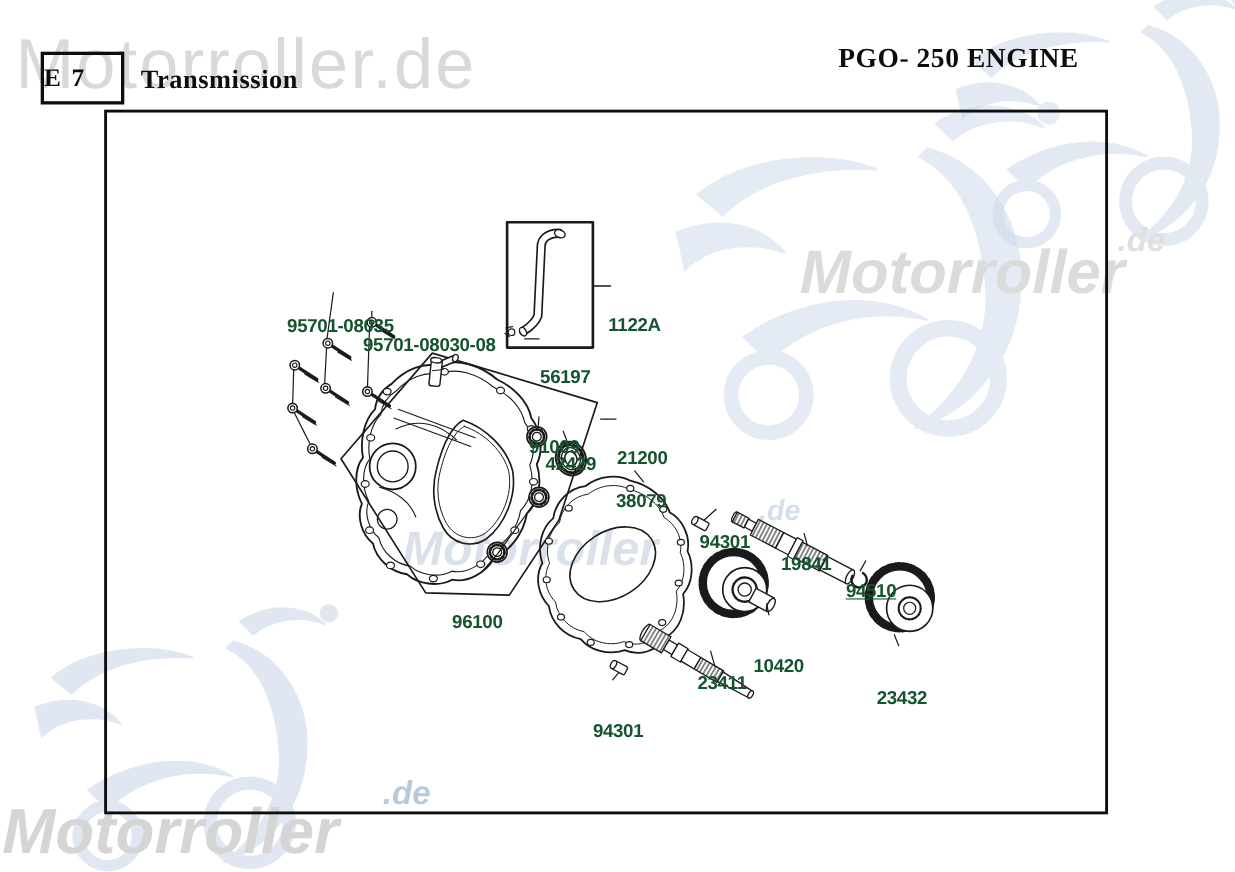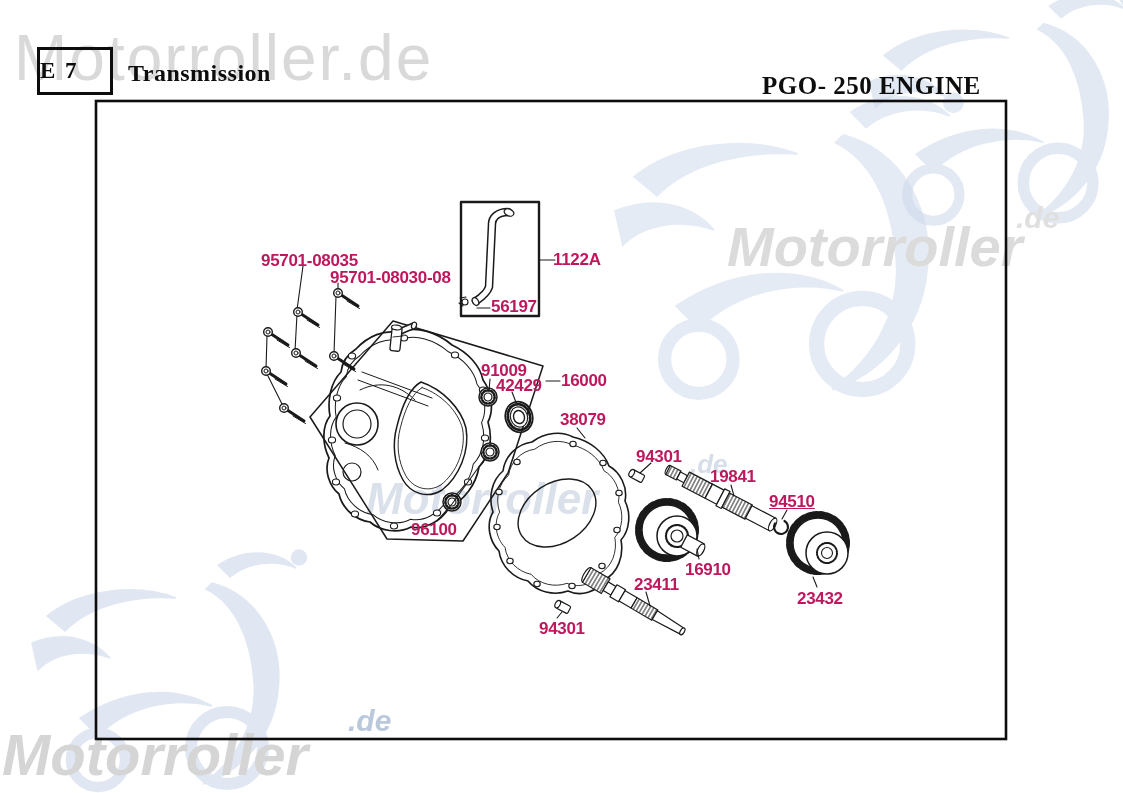--- a/index.html
+++ b/index.html
@@ -4,24 +4,24 @@
 <style>
   html,body{margin:0;padding:0;background:#ffffff;}
   #page{position:relative;width:1123px;height:793px;background:#ffffff;overflow:hidden;
         font-family:"Liberation Sans",sans-serif;}
   svg{position:absolute;left:0;top:0;z-index:1;}
   
   .hdr{position:absolute;z-index:3;color:#0d0d0d;font-family:"Liberation Serif",serif;font-weight:bold;white-space:nowrap;}
   #e7box{left:37px;top:47px;width:70px;height:42px;border:3px solid #0d0d0d;
          text-align:left;line-height:42px;font-size:23px;letter-spacing:2px;background:transparent;}
   #secTitle{left:128px;top:60px;font-size:24px;letter-spacing:0.5px;}
-  #engTitle{left:762px;top:72px;font-size:25px;letter-spacing:0.5px;}
+  #engTitle{left:762px;top:40px;font-size:25px;letter-spacing:0.5px;}
   
-  .plab{position:absolute;z-index:3;color:#be185d;font-weight:bold;font-size:17px;
-        letter-spacing:-0.3px;white-space:nowrap;}
+  .plab{position:absolute;z-index:3;color:#14532d;font-weight:bold;font-size:17px;
+        letter-spacing:-0.3px;white-space:nowrap;margin-top:36px;}
   .lb0{left:261px;top:251px;}  .lb1{left:330px;top:268px;}
   .lb2{left:553px;top:250px;}  .lb3{left:491px;top:297px;}
   .lb4{left:481px;top:361px;}  .lb5{left:496px;top:376px;}
   .lb6{left:561px;top:371px;}  .lb7{left:560px;top:410px;}
   .lb8{left:636px;top:447px;}  .lb9{left:710px;top:467px;}
   .lb10{left:769px;top:492px;text-decoration:underline;} .lb11{left:411px;top:520px;}
   .lb12{left:685px;top:560px;} .lb13{left:797px;top:589px;}
   .lb14{left:634px;top:575px;} .lb15{left:539px;top:619px;}
 </style>
 </head>
@@ -288,24 +288,24 @@
 </div>
 <div id="secTitle" class="hdr">Transmission</div>
 <div id="engTitle" class="hdr">PGO- 250 ENGINE</div>
 
 <div class="plab lb0">95701-08035</div>
 <div class="plab lb1">95701-08030-08</div>
 <div class="plab lb2">1122A</div>
 <div class="plab lb3">56197</div>
 <div class="plab lb4">91009</div>
 <div class="plab lb5">42429</div>
-<div class="plab lb6">16000</div>
+<div class="plab lb6">21200</div>
 <div class="plab lb7">38079</div>
 <div class="plab lb8">94301</div>
 <div class="plab lb9">19841</div>
 <div class="plab lb10">94510</div>
 <div class="plab lb11">96100</div>
-<div class="plab lb12">16910</div>
+<div class="plab lb12">10420</div>
 <div class="plab lb13">23432</div>
 <div class="plab lb14">23411</div>
 <div class="plab lb15">94301</div>
 
 </div>
 
 </body></html>

